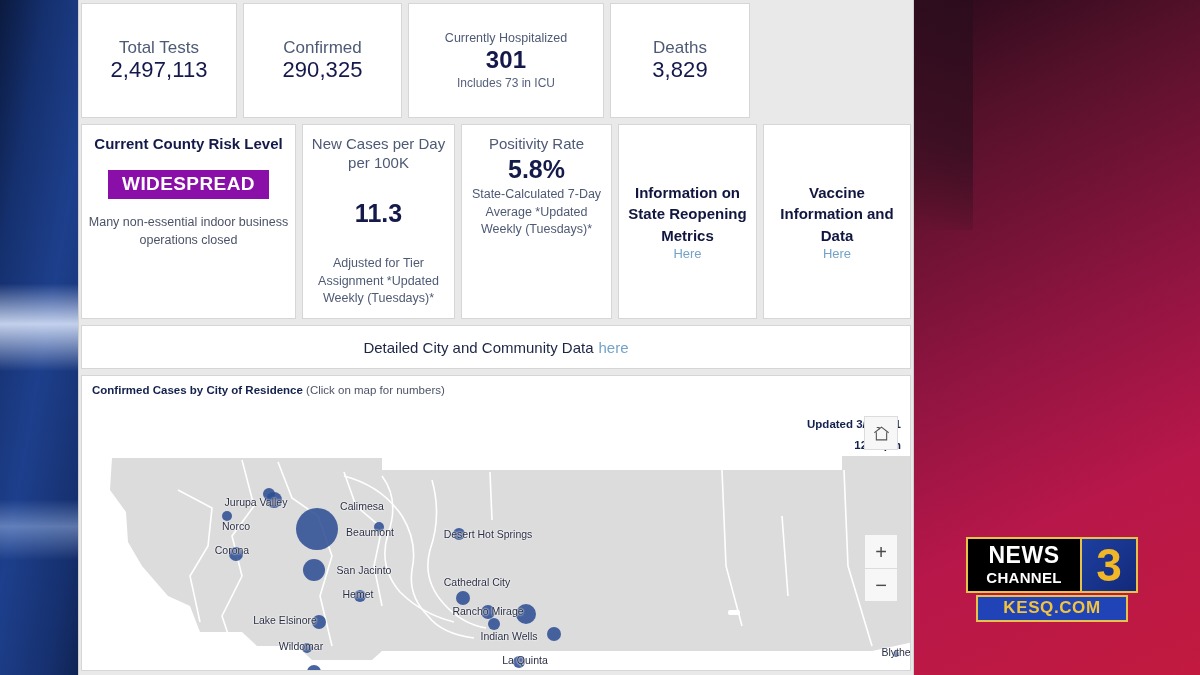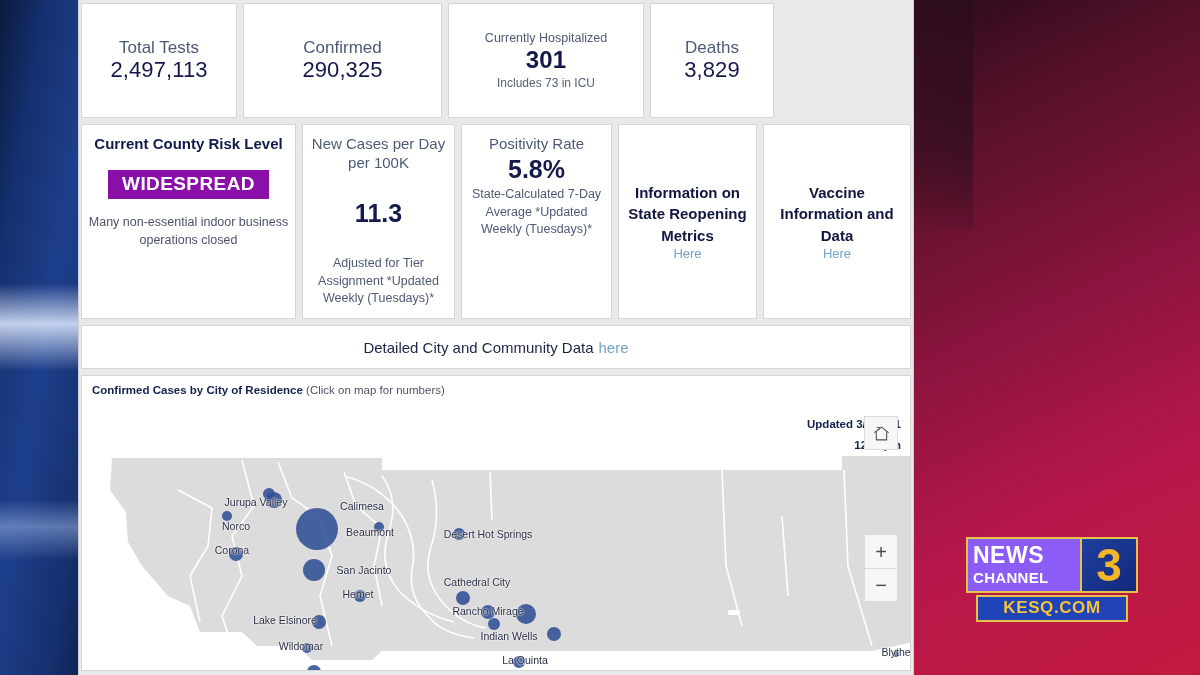--- a/index.html
+++ b/index.html
@@ -113,22 +113,22 @@
   }
   #btn-home { top: 40px; }
   #btn-zoom-in { top: 158px; border-bottom: none; }
   #btn-zoom-out { top: 192px; }
   .pm { font-size: 20px; color: #4a4a4a; line-height: 1; }
 
   
   #logo { position: absolute; left: 966px; top: 537px; width: 172px; }
   #logo-top { display: flex; height: 56px; }
   #news-block {
-    flex: 1; background: #8b5cf6; border: 2px solid #e6c24a;
-    display: flex; flex-direction: column; justify-content: center; padding: 6px 5px;
+    flex: 1; background: #000000; border: 2px solid #e6c24a;
+    display: flex; flex-direction: column; justify-content: center; padding: 6px 5px; text-align: center;
   }
   #news-word { color: #fff; font-weight: 700; font-size: 23px; line-height: .92; letter-spacing: .5px; }
   #news-rule { height: 3px; background: #f5c03a; margin: 2px 0; }
   #channel-word { color: #fff; font-weight: 700; font-size: 15px; line-height: 1; letter-spacing: .3px; }
   #three-block {
     width: 56px; background: linear-gradient(135deg,#1d3fa0,#13297a);
     border: 2px solid #e6c24a; border-left: none;
     display: flex; align-items: center; justify-content: center;
   }
   #three-word { color: #f2b727; font-weight: 700; font-size: 46px; line-height: 1; }
@@ -149,32 +149,32 @@
 
 <div id="content">
 
   <div id="row-top" class="card-row">
 
     <div class="stat-card" style="width:156px">
       <div class="stat-label">Total Tests</div>
       <div class="stat-value">2,497,113</div>
     </div>
 
-    <div class="stat-card" style="width:199px">
+    <div class="stat-card" style="width:159px">
       <div class="stat-label">Confirmed</div>
       <div class="stat-value">290,325</div>
     </div>
 
     <div class="stat-card" style="width:196px">
       <div class="stat-label small">Currently Hospitalized</div>
       <div class="stat-value big">301</div>
       <div class="stat-sub">Includes 73 in ICU</div>
     </div>
 
-    <div class="stat-card" style="width:124px">
+    <div class="stat-card" style="width:140px">
       <div class="stat-label">Deaths</div>
       <div class="stat-value">3,829</div>
     </div>
 
   </div>
 
   <div id="row-mid" class="card-row">
 
     <div class="info-card" style="width:215px; justify-content:flex-start">
       <div class="risk-title">Current County Risk Level</div>

